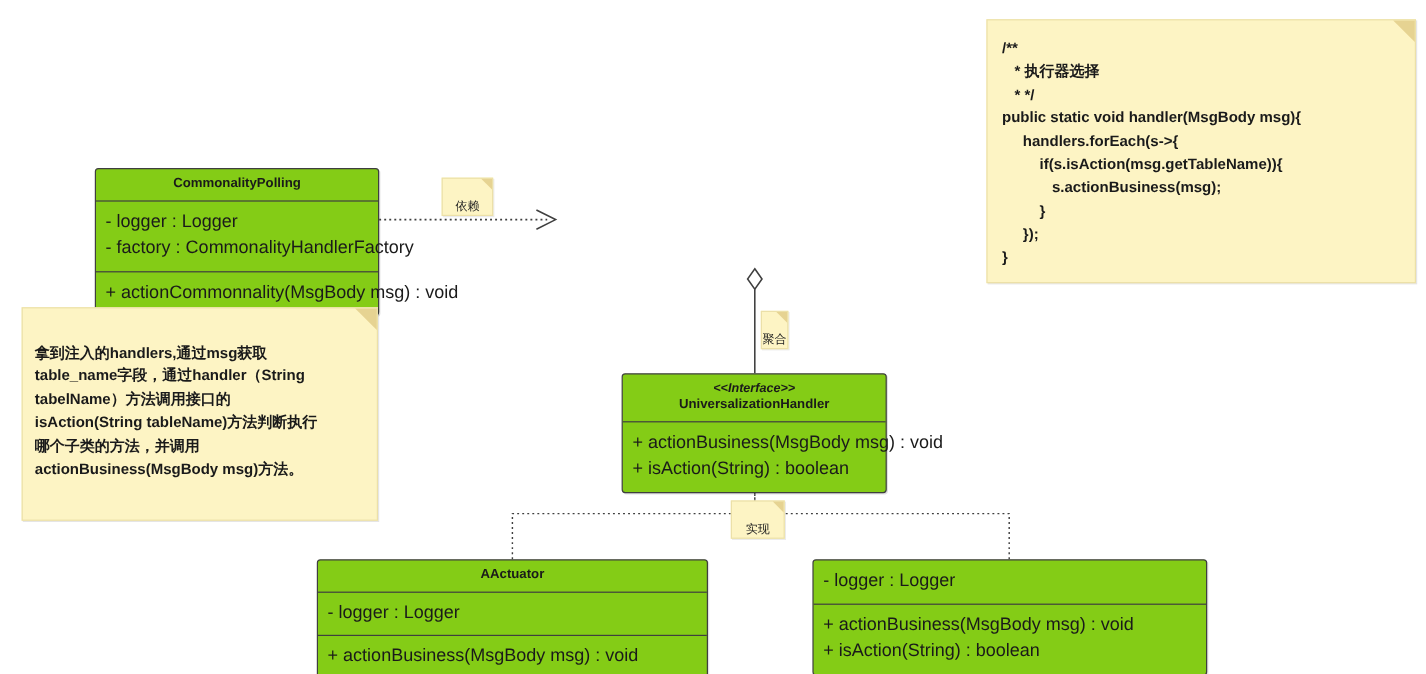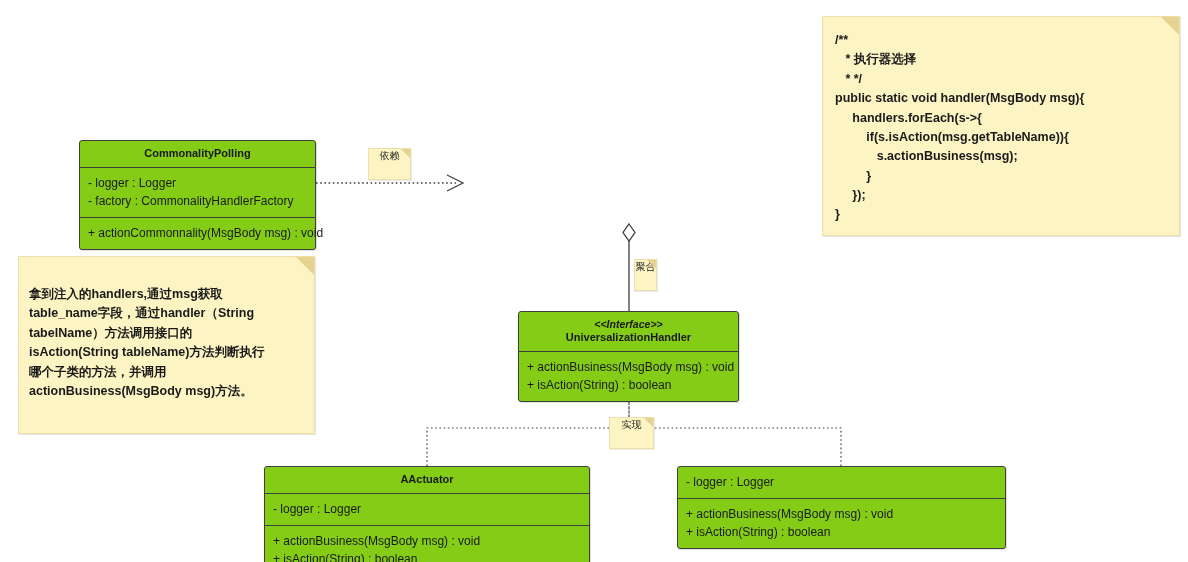--- a/index.html
+++ b/index.html
@@ -47,21 +47,21 @@
     border-bottom: 1px solid #3f3f3f;
   }
   .uml-title .stereo {
     display: block;
     font-weight: bold;
     font-size: 10.5px;
     font-style: italic;
   }
   .uml-compartment {
     padding: 6px 8px 7px 8px;
-    font-size: 12px;
+    font-size: 15px;
     color: #1a1a1a;
     line-height: 1.5;
   }
   .uml-compartment + .uml-compartment {
     border-top: 1px solid #3f3f3f;
   }
   .member { white-space: nowrap; }
   .member.static { text-decoration: underline; }
 
   
@@ -93,21 +93,21 @@
 
   
   .edge-label {
     position: absolute;
     box-sizing: border-box;
     background: #fdf4c4;
     border: 1px solid #ece0a8;
     font-size: 10px;
     color: #222;
     display: flex;
-    align-items: flex-start;
+    align-items: flex-end;
     justify-content: center;
     box-shadow: 1px 1px 0 rgba(0,0,0,0.08);
   }
   .edge-label .fold {
     position: absolute;
     top: 0; right: 0;
     width: 0; height: 0;
     border-top: 9px solid #e6d392;
     border-left: 9px solid transparent;
   }

